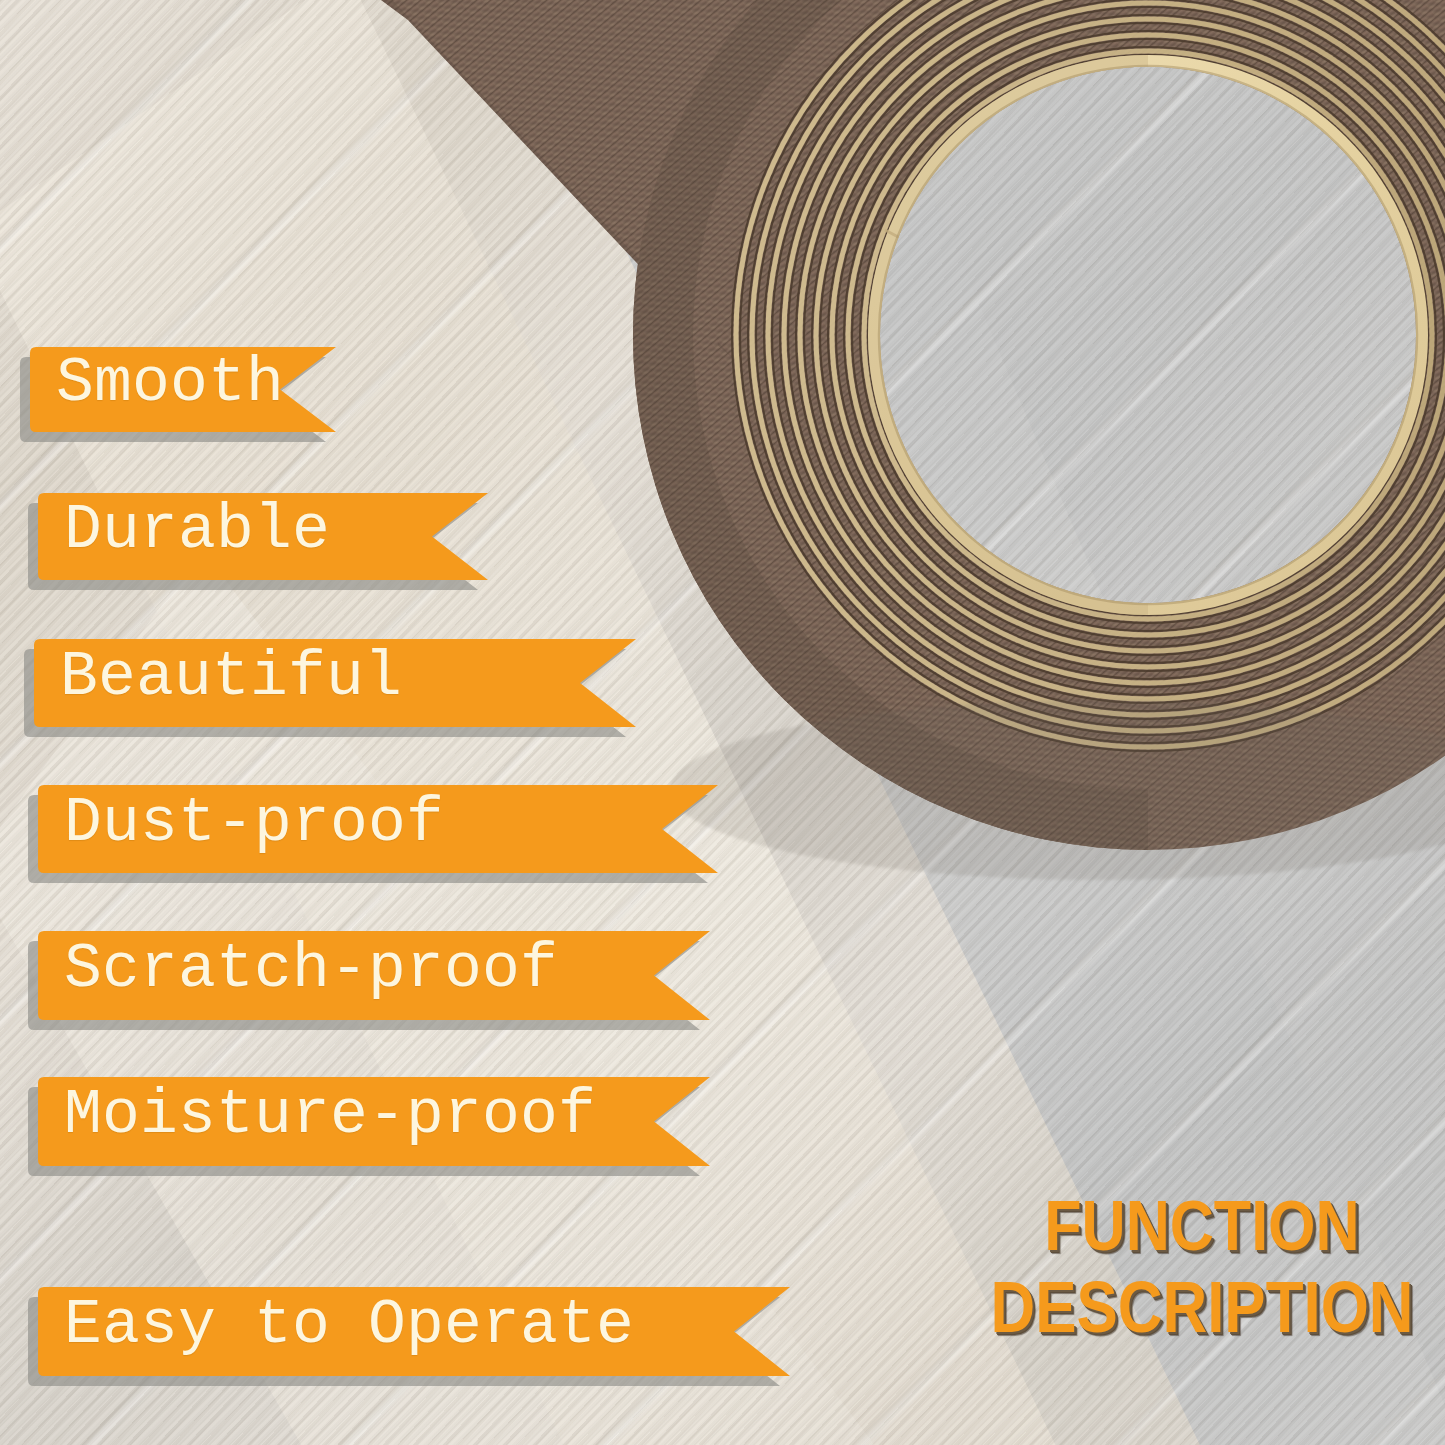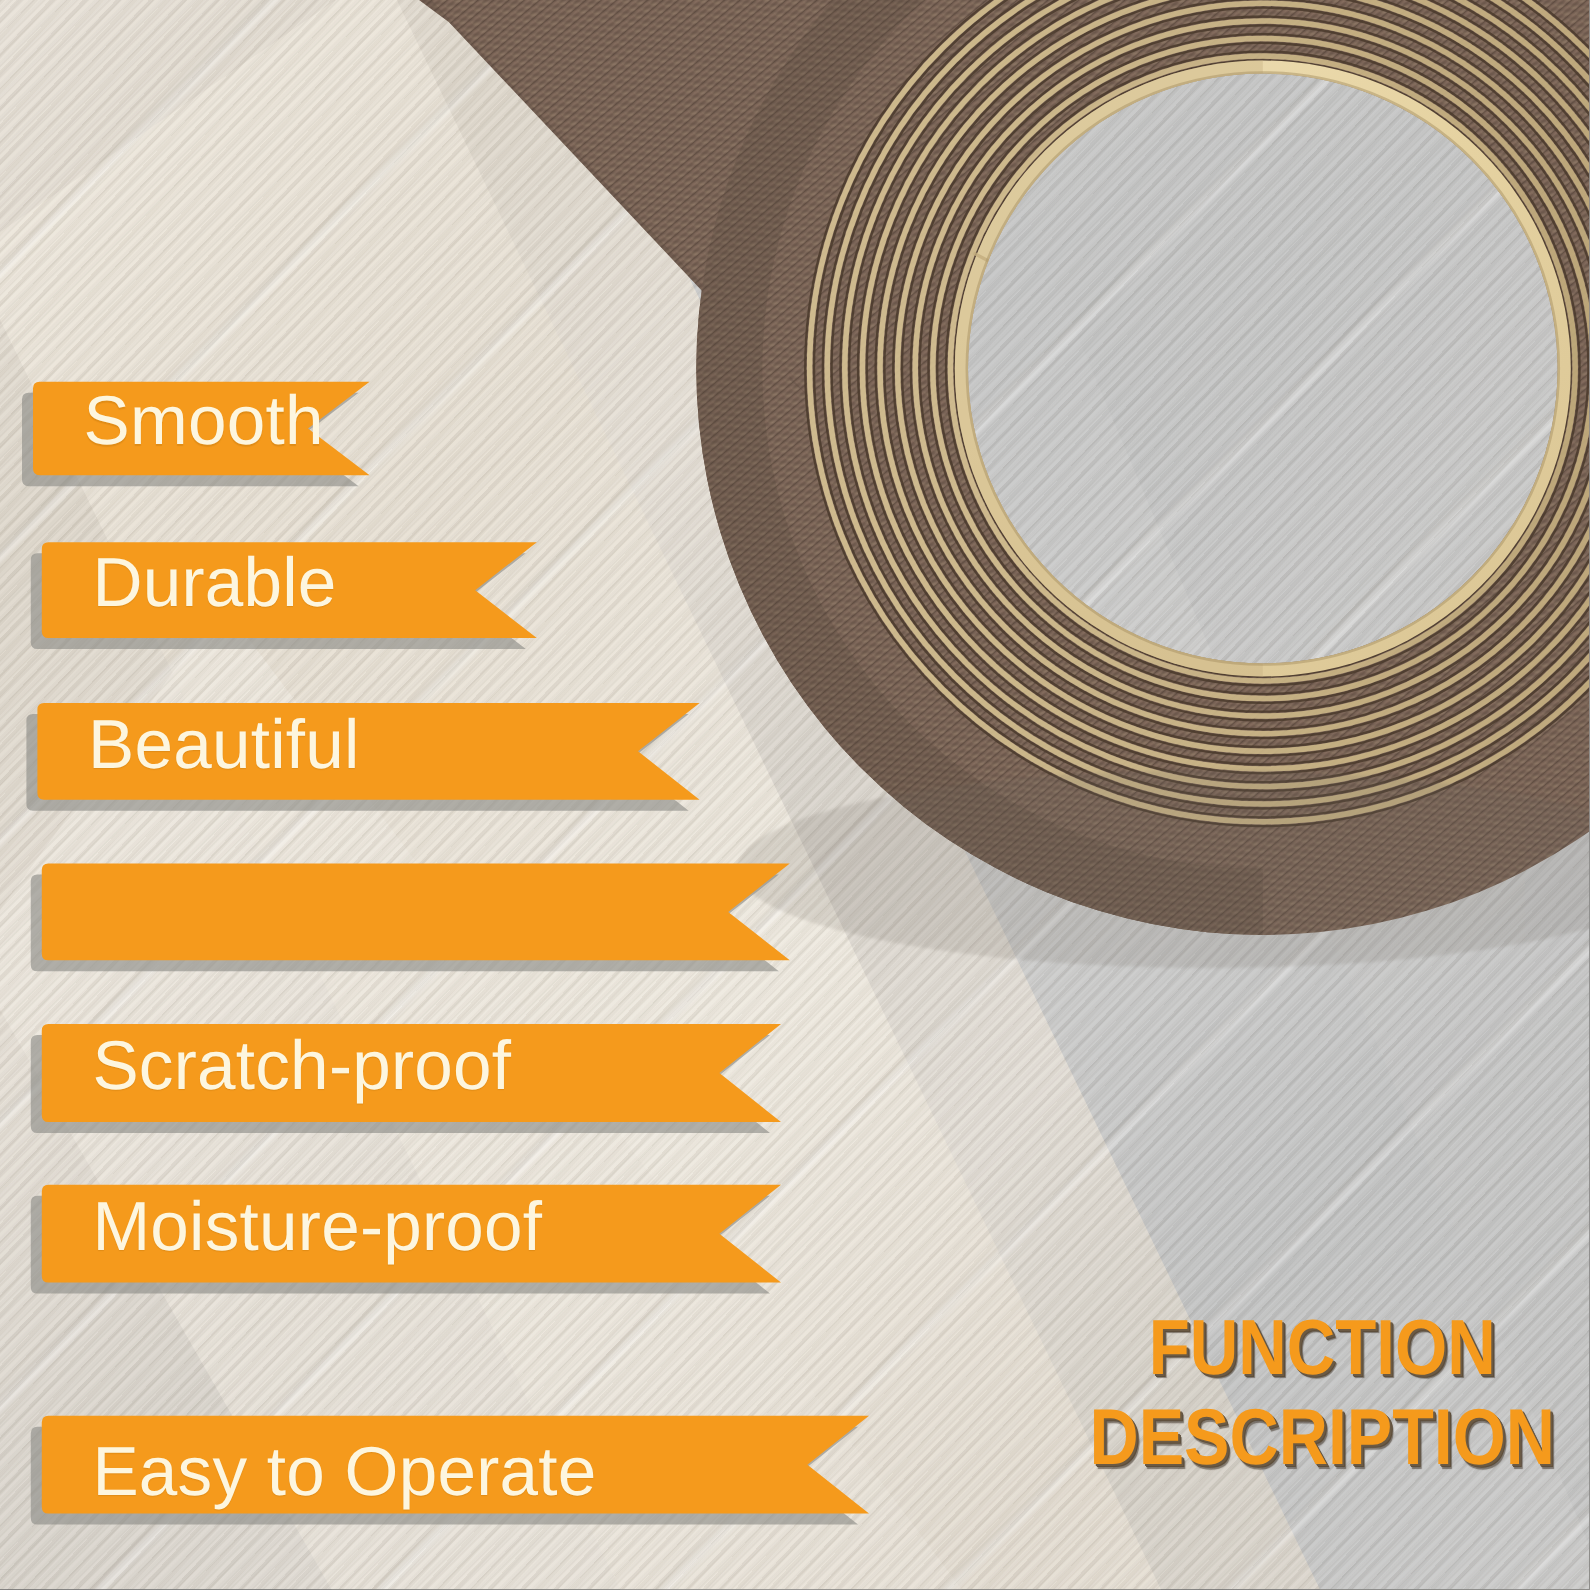--- a/index.html
+++ b/index.html
@@ -104,22 +104,23 @@
   }
   .banner svg { position: absolute; left: 0; top: 0; overflow: visible; }
   .banner .label {
     position: relative;
     z-index: 2;
     color: #FDF6DF;
     font-size: 63px;
     line-height: 1;
     letter-spacing: .2px;
     white-space: nowrap;
-    padding-left: 56px;
+    padding-left: 36px;
     text-shadow: 0 1px 1px rgba(150,90,0,.22);
+    font-family: Liberation Mono, monospace;
   }
 
   
   #headline {
     position: absolute;
     left: 952px;
     top: 1192px;
     width: 500px;
     text-align: center;
     z-index: 6;
@@ -277,36 +278,37 @@
           <path d="M 6 0 L 450 0 L 394 43.5 L 450 87 L 6 87 Q 0 87 0 81 L 0 6 Q 0 0 6 0 Z" fill="#8a8a86" opacity=".62" transform="translate(-10,10)"></path>
           <path d="M 6 0 L 450 0 L 394 43.5 L 450 87 L 6 87 Q 0 87 0 81 L 0 6 Q 0 0 6 0 Z" fill="#F59A1C"></path>
         </svg>
         <span class="label">Durable</span>
       </div>
       <div class="banner" style="left: 28px; top: 779px; width: 680px; height: 88px;">
         <svg width="704" height="112" viewBox="-10 -6 704 112">
           <path d="M 6 0 L 680 0 L 624 44 L 680 88 L 6 88 Q 0 88 0 82 L 0 6 Q 0 0 6 0 Z" fill="#8a8a86" opacity=".62" transform="translate(-10,10)"></path>
           <path d="M 6 0 L 680 0 L 624 44 L 680 88 L 6 88 Q 0 88 0 82 L 0 6 Q 0 0 6 0 Z" fill="#F59A1C"></path>
         </svg>
+        <span class="label">Dust-proof</span>
       </div>
       <div class="banner" style="left: 28px; top: 1071px; width: 672px; height: 89px;">
         <svg width="696" height="113" viewBox="-10 -6 696 113">
           <path d="M 6 0 L 672 0 L 616 44.5 L 672 89 L 6 89 Q 0 89 0 83 L 0 6 Q 0 0 6 0 Z" fill="#8a8a86" opacity=".62" transform="translate(-10,10)"></path>
           <path d="M 6 0 L 672 0 L 616 44.5 L 672 89 L 6 89 Q 0 89 0 83 L 0 6 Q 0 0 6 0 Z" fill="#F59A1C"></path>
         </svg>
         <span class="label">Moisture-proof</span>
       </div>
       <div class="banner" style="left: 28px; top: 925px; width: 672px; height: 89px;">
         <svg width="696" height="113" viewBox="-10 -6 696 113">
           <path d="M 6 0 L 672 0 L 616 44.5 L 672 89 L 6 89 Q 0 89 0 83 L 0 6 Q 0 0 6 0 Z" fill="#8a8a86" opacity=".62" transform="translate(-10,10)"></path>
           <path d="M 6 0 L 672 0 L 616 44.5 L 672 89 L 6 89 Q 0 89 0 83 L 0 6 Q 0 0 6 0 Z" fill="#F59A1C"></path>
         </svg>
         <span class="label">Scratch-proof</span>
       </div>
-      <div class="banner" style="left: 28px; top: 1281px; width: 752px; height: 89px; align-items: flex-end;">
+      <div class="banner" style="left: 28px; top: 1281px; width: 752px; height: 89px;">
         <svg width="776" height="113" viewBox="-10 -6 776 113">
           <path d="M 6 0 L 752 0 L 696 44.5 L 752 89 L 6 89 Q 0 89 0 83 L 0 6 Q 0 0 6 0 Z" fill="#8a8a86" opacity=".62" transform="translate(-10,10)"></path>
           <path d="M 6 0 L 752 0 L 696 44.5 L 752 89 L 6 89 Q 0 89 0 83 L 0 6 Q 0 0 6 0 Z" fill="#F59A1C"></path>
         </svg>
         <span class="label">Easy to Operate</span>
       </div>
     </div>
 
   <div id="headline">
     <span class="hl hl1">FUNCTION</span>

